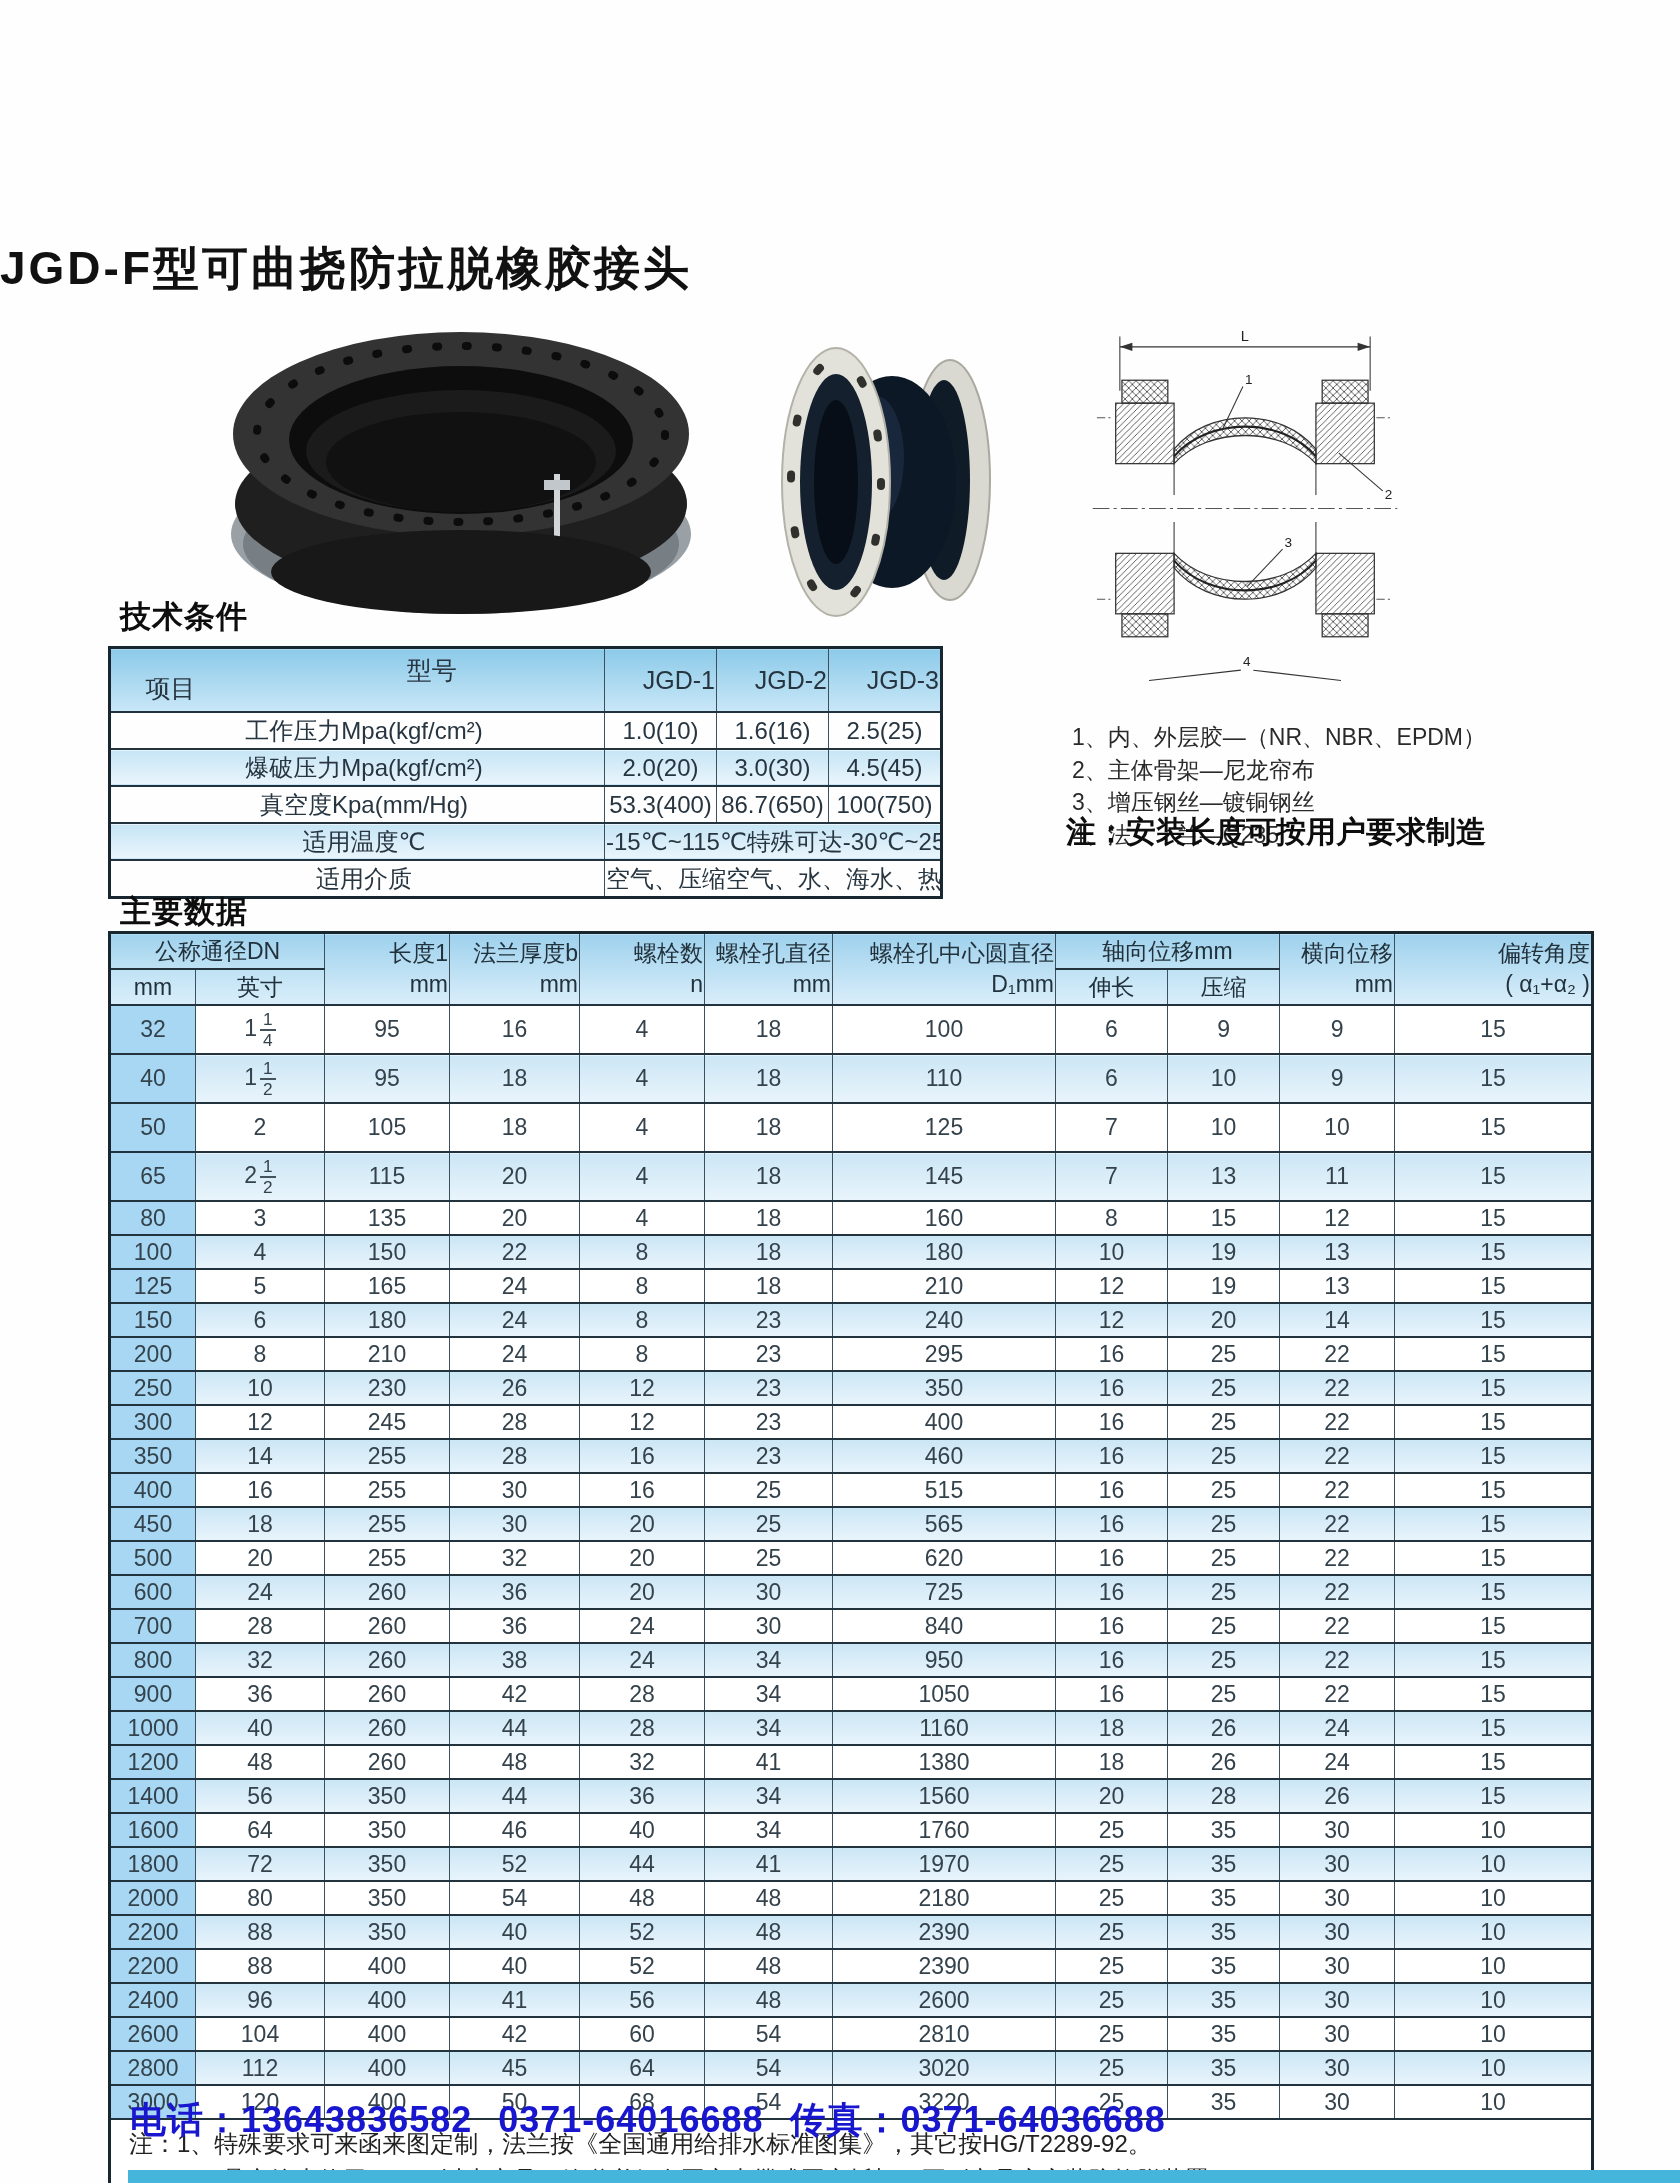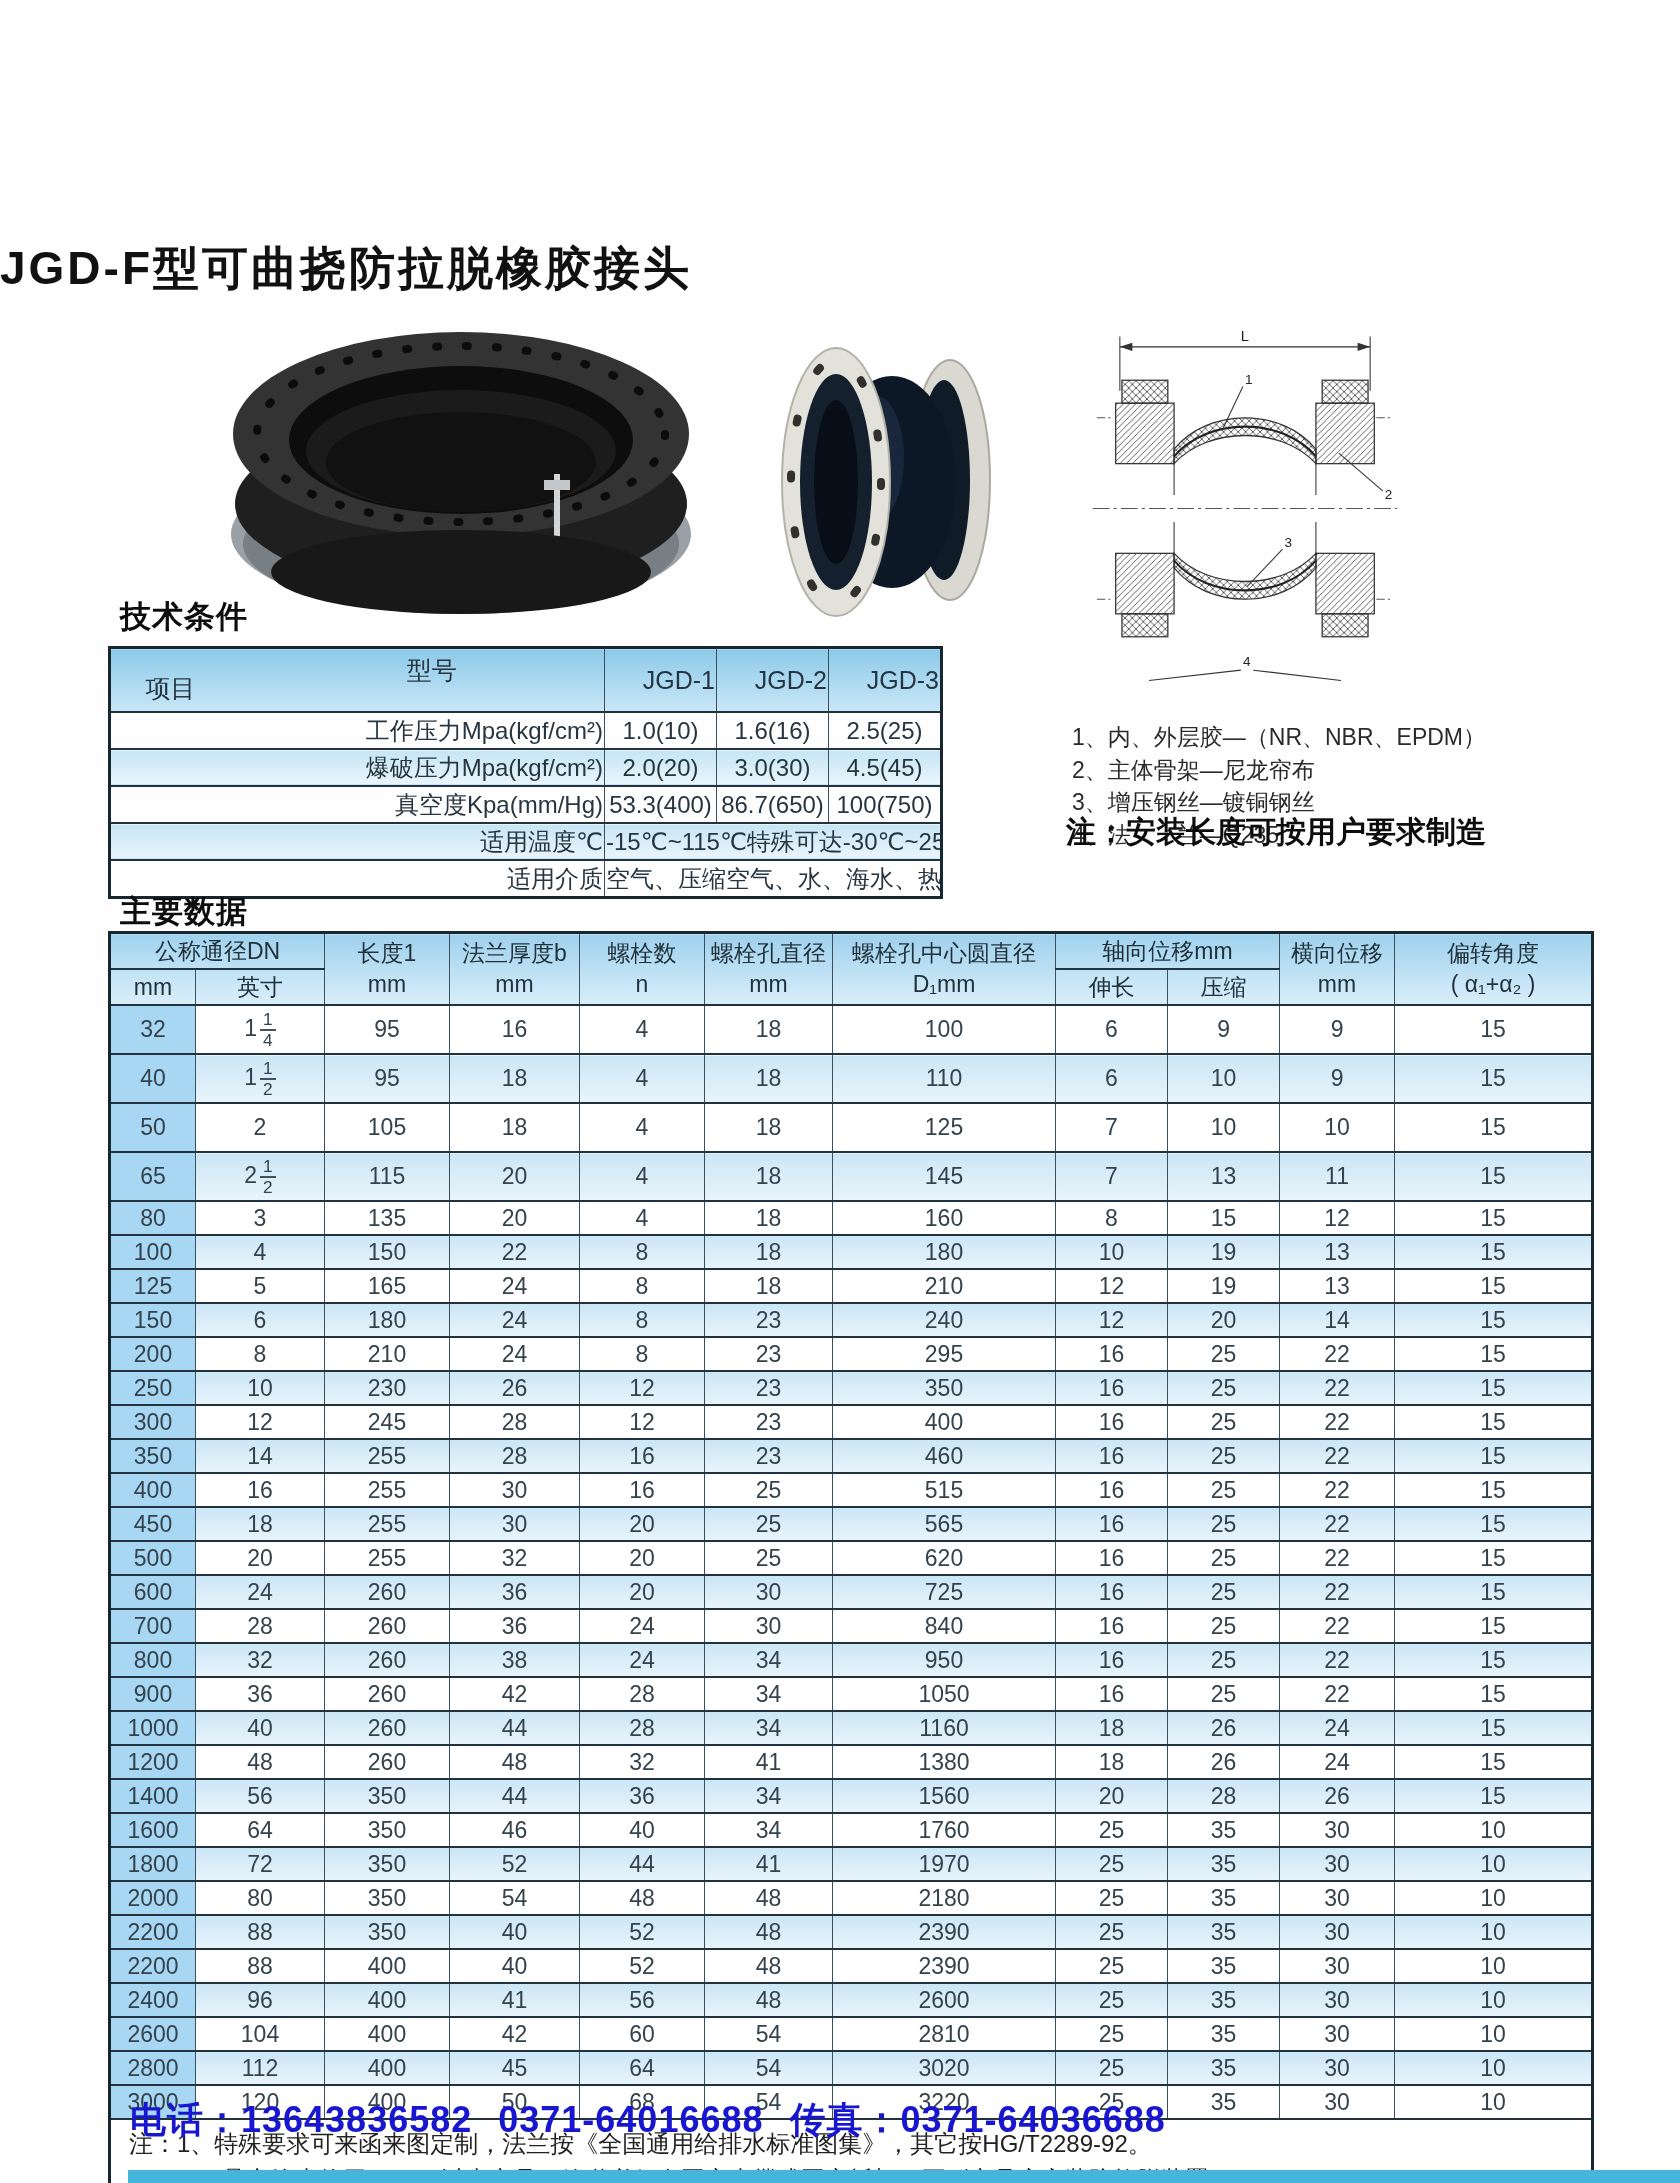--- a/index.html
+++ b/index.html
@@ -20,34 +20,34 @@
   
   table{border-collapse:collapse;table-layout:fixed;}
   td,th{border:1px solid #3a505c;text-align:center;vertical-align:middle;
         overflow:hidden;white-space:nowrap;font-weight:normal;}
   tr{border-top:2px solid #22333d;border-bottom:2px solid #22333d;}
   
   .tech-table{position:absolute;left:108px;top:646px;width:832px;
               border:3px solid #17262f;font-size:24px;color:#273540;}
   .tech-table .hd{background:linear-gradient(180deg,#8ccae9 0%,#c9e7f7 100%);height:60px;font-size:25px;text-align:right;}
   .tech-table td{height:33px;}
-  .tech-table .lbl{text-align:right;padding-left:14px;}
+  .tech-table .lbl{text-align:center;padding-left:14px;}
   .tech-table tr.stripe{background:linear-gradient(180deg,#c7e5f5 0%,#e9f5fc 100%);margin-top:46px;}
   .corner{position:relative;background:
       linear-gradient(to bottom right,transparent 49.5%,#2c3e4a 49.5%,#2c3e4a 50.6%,transparent 50.6%),
       linear-gradient(180deg,#8ccae9 0%,#c9e7f7 100%);}
   .corner .tr-lbl{position:absolute;top:5px;left:60%;font-size:25px;}
   .corner .bl-lbl{position:absolute;bottom:6px;left:7%;font-size:25px;}
   
   .main-table{position:absolute;left:108px;top:931px;width:1483px;
               border:3px solid #17262f;font-size:23px;color:#34424c;}
   .main-table thead th{height:32px;background:linear-gradient(180deg,#9ed1ed 0%,#bfe2f4 100%);
                        font-size:23px;color:#22323c;}
   .main-table thead tr:nth-child(2) th{background:linear-gradient(180deg,#bfe2f4 0%,#d9eefa 100%);}
-  .main-table thead th.two{background:linear-gradient(180deg,#9ed1ed 0%,#d9eefa 100%);line-height:1.35;}
+  .main-table thead th.two{background:linear-gradient(180deg,#9ed1ed 0%,#d9eefa 100%);line-height:1.35;text-align:right;}
   .main-table tbody td{height:30px;background:#fff;}
   .main-table tbody tr:nth-child(-n+4) td{height:45px;}
   .main-table tbody tr.stripe td{background:linear-gradient(180deg,#cbe6f5 0%,#e8f4fb 100%);}
   .main-table tbody td:first-child{background:#a7d7f2 !important;}
   .frac{display:inline-block;vertical-align:-0.55em;text-align:center;
         font-size:0.75em;line-height:1.1;margin-left:3px;}
   .frac .num{display:block;border-bottom:2px solid #44525c;padding:0 3px;}
   .frac .den{display:block;}
   .main-table tfoot td{height:92px;text-align:left;padding:6px 10px 10px 18px;
        white-space:normal;font-size:24px;color:#222;background:#fff;line-height:1.5;vertical-align:top;}

